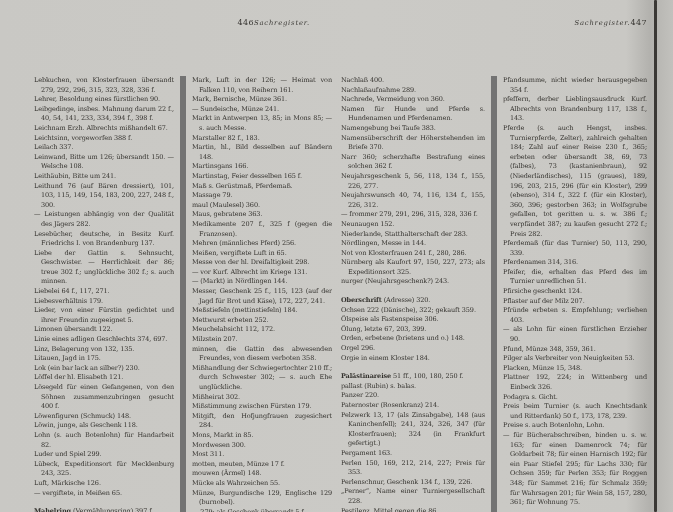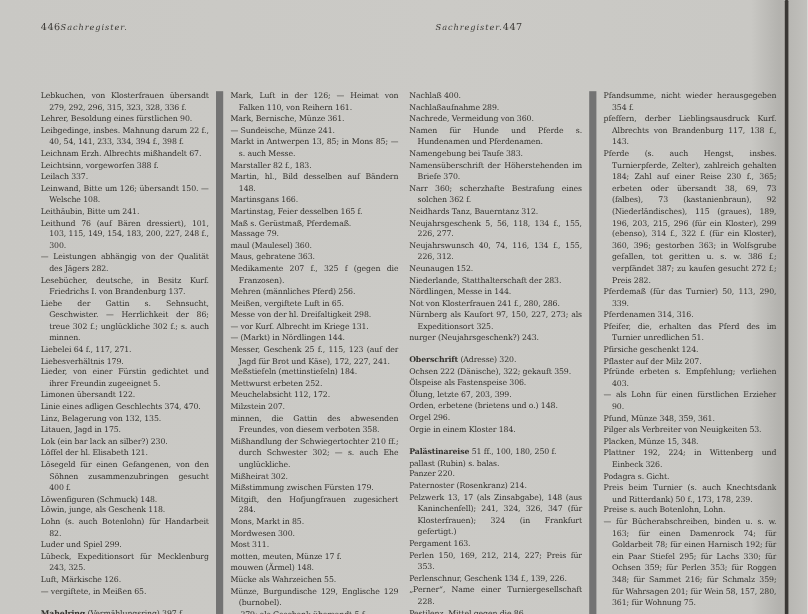--- a/index.html
+++ b/index.html
@@ -6,21 +6,21 @@
   body{
     width:673px;height:512px;position:relative;overflow:hidden;
     background:linear-gradient(90deg,#c9c8c4 0%,#cbcac6 55%,#c9c8c4 93%,#b3b2ae 96.5%,#c2c1bd 100%);
     font-family:"DejaVu Serif","Liberation Serif",serif;
     color:#34322e;
   }
   .page{position:absolute;top:18px;}
   #page-left{left:34px;width:298px;}
   #page-right{left:341px;width:306px;}
   .page-header{
-    display:flex;align-items:baseline;justify-content:flex-start;
+    display:flex;align-items:baseline;justify-content:flex-end;
     font-size:7.5px;letter-spacing:.4px;margin-bottom:7px;color:#3a3834;
   }
   .running-title{font-size:6.8px;letter-spacing:.8px;font-style:italic;}
   .pagenum{font-size:8px;}
   .spacer{width:22px;}
   .cols{display:flex;}
   .col{
     width:50%;height:438px;overflow:hidden;
     font-size:6.5px;line-height:9.6px;letter-spacing:-.1px;
     text-align:justify;
@@ -56,21 +56,21 @@
         <div class="entry">Leinwand, Bitte um 126; übersandt 150. — Welsche 108.</div>
         <div class="entry">Leithäubin, Bitte um 241.</div>
         <div class="entry">Leithund 76 (auf Bären dressiert), 101, 103, 115, 149, 154, 183, 200, 227, 248 f., 300.</div>
         <div class="entry">— Leistungen abhängig von der Qualität des Jägers 282.</div>
         <div class="entry">Lesebücher, deutsche, in Besitz Kurf. Friedrichs I. von Brandenburg 137.</div>
         <div class="entry">Liebe der Gattin s. Sehnsucht, Geschwister. — Herrlichkeit der 86; treue 302 f.; unglückliche 302 f.; s. auch minnen.</div>
         <div class="entry">Liebelei 64 f., 117, 271.</div>
         <div class="entry">Liebesverhältnis 179.</div>
         <div class="entry">Lieder, von einer Fürstin gedichtet und ihrer Freundin zugeeignet 5.</div>
         <div class="entry">Limonen übersandt 122.</div>
-        <div class="entry">Linie eines adligen Geschlechts 374, 470.</div>
+        <div class="entry">Linie eines adligen Geschlechts 374, 697.</div>
         <div class="entry">Linz, Belagerung von 132, 135.</div>
         <div class="entry">Litauen, Jagd in 175.</div>
         <div class="entry">Lok (ein bar lack an silber?) 230.</div>
         <div class="entry">Löffel der hl. Elisabeth 121.</div>
         <div class="entry">Lösegeld für einen Gefangenen, von den Söhnen zusammenzubringen gesucht 400 f.</div>
         <div class="entry">Löwenfiguren (Schmuck) 148.</div>
         <div class="entry">Löwin, junge, als Geschenk 118.</div>
         <div class="entry">Lohn (s. auch Botenlohn) für Handarbeit 82.</div>
         <div class="entry">Luder und Spiel 299.</div>
         <div class="entry">Lübeck, Expeditionsort für Mecklenburg 243, 325.</div>
@@ -130,23 +130,23 @@
   </div>
   <div class="cols">
     <div class="col first" id="rp-c1">
         <div class="entry">Nachlaß 400.</div>
         <div class="entry">Nachlaßaufnahme 289.</div>
         <div class="entry">Nachrede, Vermeidung von 360.</div>
         <div class="entry">Namen für Hunde und Pferde s. Hundenamen und Pferdenamen.</div>
         <div class="entry">Namengebung bei Taufe 383.</div>
         <div class="entry">Namensüberschrift der Höherstehenden im Briefe 370.</div>
         <div class="entry">Narr 360; scherzhafte Bestrafung eines solchen 362 f.</div>
-        <div class="entry">Neidhards Tanz, Bauerntanz 312.</div>
         <div class="entry">Neujahrsgeschenk 5, 56, 118, 134 f., 155, 226, 277.</div>
         <div class="entry">Neujahrswunsch 40, 74, 116, 134 f., 155, 226, 312.</div>
+        <div class="entry">— frommer 279, 291, 296, 315, 328, 336 f.</div>
         <div class="entry">Neunaugen 152.</div>
         <div class="entry">Niederlande, Statthalterschaft der 283.</div>
         <div class="entry">Nördlingen, Messe in 144.</div>
         <div class="entry">Not von Klosterfrauen 241 f., 280, 286.</div>
         <div class="entry">Nürnberg als Kaufort 97, 150, 227, 273; als Expeditionsort 325.</div>
         <div class="entry">nurger (Neujahrsgeschenk?) 243.</div>
         <div class="entry new-section"><span class="lead">Oberschrift</span> (Adresse) 320.</div>
         <div class="entry">Ochsen 222 (Dänische), 322; gekauft 359.</div>
         <div class="entry">Ölspeise als Fastenspeise 306.</div>
         <div class="entry">Ölung, letzte 67, 203, 399.</div>

